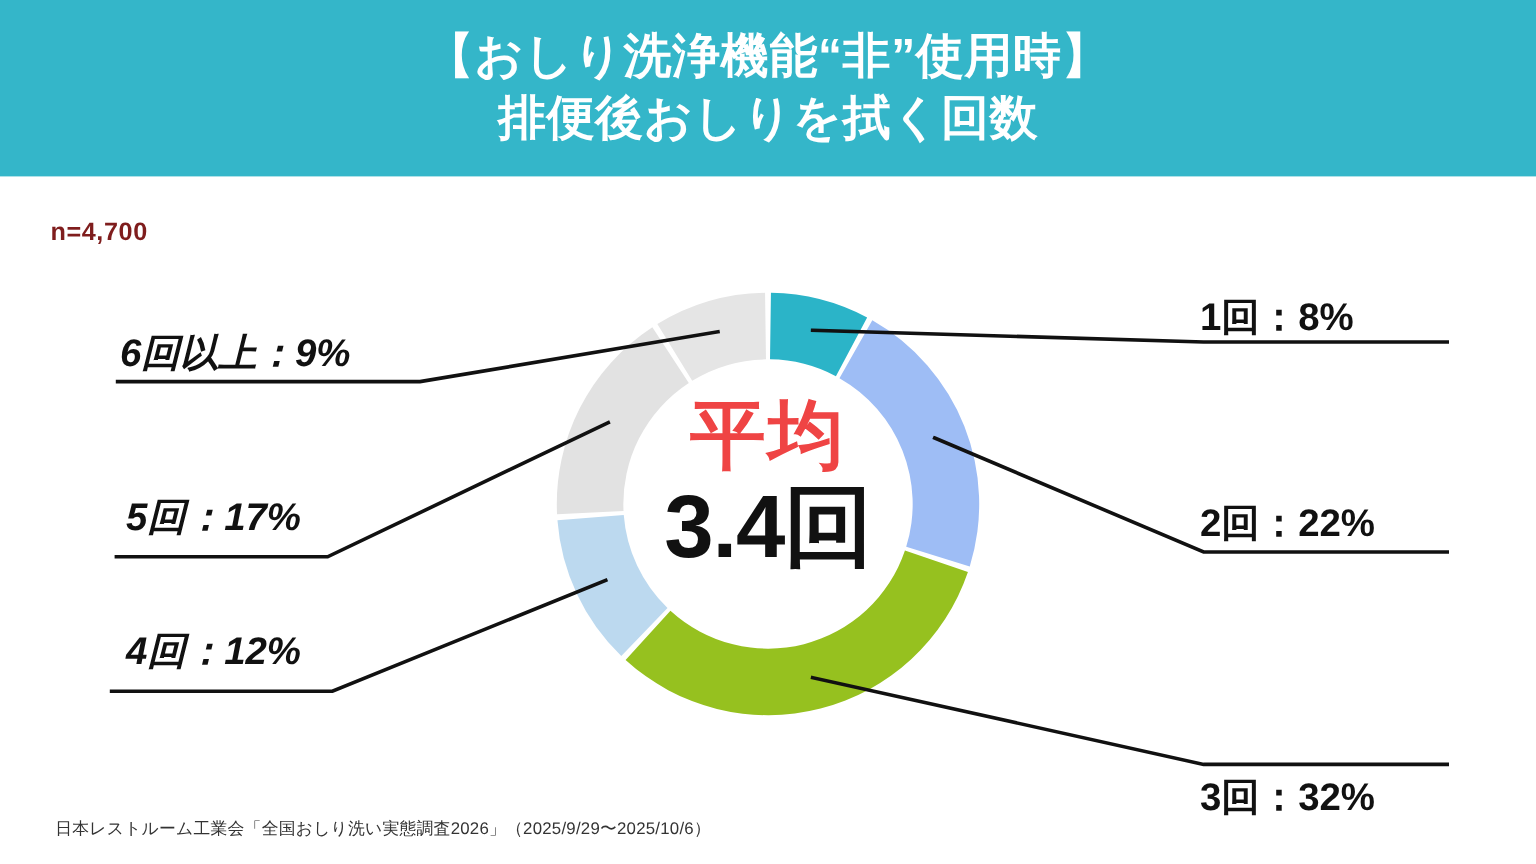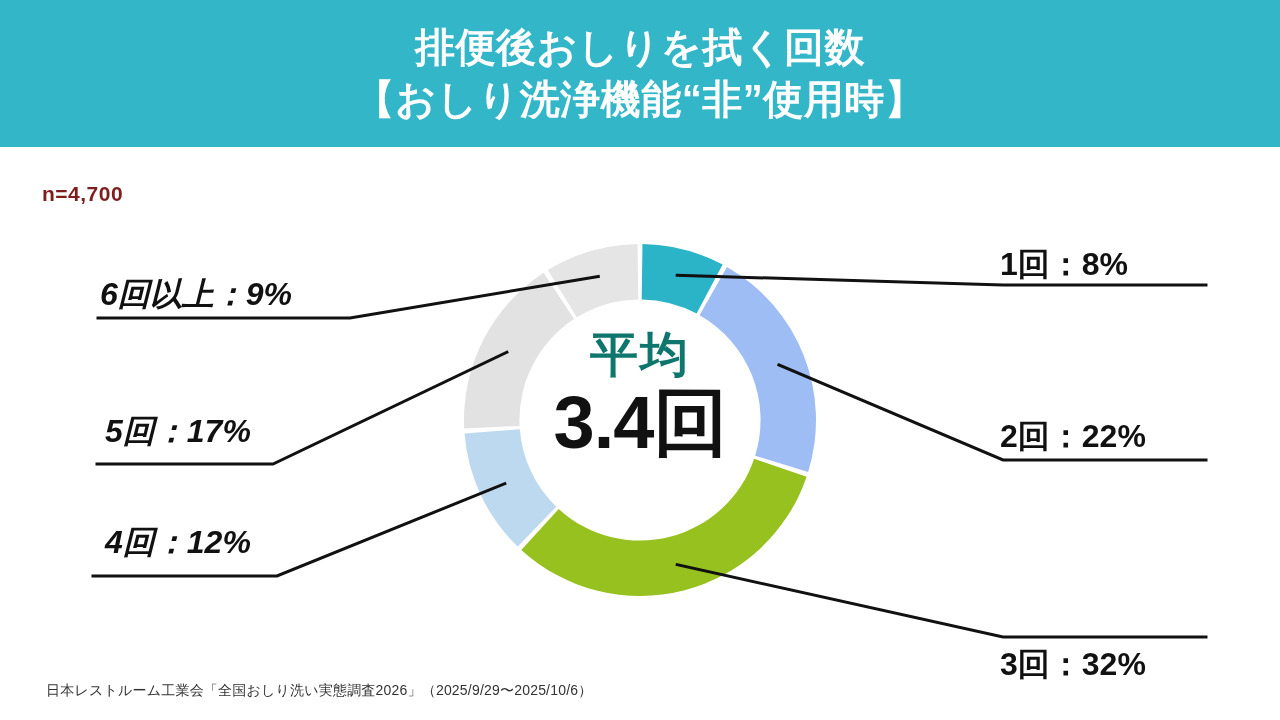--- a/index.html
+++ b/index.html
@@ -79,23 +79,23 @@
   
   #center-label {
     position: absolute;
     left: 520px;
     top: 330px;
     width: 240px;
     text-align: center;
     pointer-events: none;
   }
   #center-caption {
-    font-size: 48px;
+    font-size: 63px;
     font-weight: bold;
-    color: #0f766e;
+    color: #ef4444;
     line-height: 1.05;
     letter-spacing: 2px;
   }
   #center-value {
     font-size: 74px;
     font-weight: bold;
     color: #111111;
     line-height: 1.12;
     letter-spacing: -1px;
     margin-top: 2px;
@@ -109,22 +109,22 @@
     font-size: 14px;
     color: #333333;
     white-space: nowrap;
     letter-spacing: 0.2px;
   }
 </style>
 </head>
 <body>
 
 <div id="header-band">
+  <div class="header-line">【おしり洗浄機能“非”使用時】</div>
   <div class="header-line">排便後おしりを拭く回数</div>
-  <div class="header-line">【おしり洗浄機能“非”使用時】</div>
 </div>
 
 <div id="sample-size">n=4,700</div>
 
 <svg id="chart-svg" viewBox="0 0 1280 525">
   <g id="donut-slices">
       <path d="M 642.4573437396896 97.01715577436246 A 176 176 0 0 1 722.6269950503167 117.60122365682886 L 696.599491609467 166.55183820492778 A 120.56 120.56 0 0 0 641.6832804616873 152.45175170543828 Z" fill="#2bb4c8"></path>
       <path d="M 726.9337685188246 119.96889240708146 A 176 176 0 0 1 808.1289917335325 325.0446168077522 L 755.1683593374697 308.65056251331026 A 120.56 120.56 0 0 0 699.5496314353949 168.1736912988508 Z" fill="#9ebdf5"></path>
       <path d="M 806.6102697803626 329.71876236056994 A 176 176 0 0 1 521.3227797852649 402.96813995015566 L 558.7061041529064 362.0281758658566 A 120.56 120.56 0 0 0 754.1280347995483 311.8523522169904 Z" fill="#96c11f"></path>
       <path d="M 517.7401267992166 399.60380485960263 A 176 176 0 0 1 464.51871560806205 286.5025489503202 L 519.7953201915225 282.24924603096935 A 120.56 120.56 0 0 0 556.2519868574633 359.7236063288278 Z" fill="#bcd9ef"></path>

